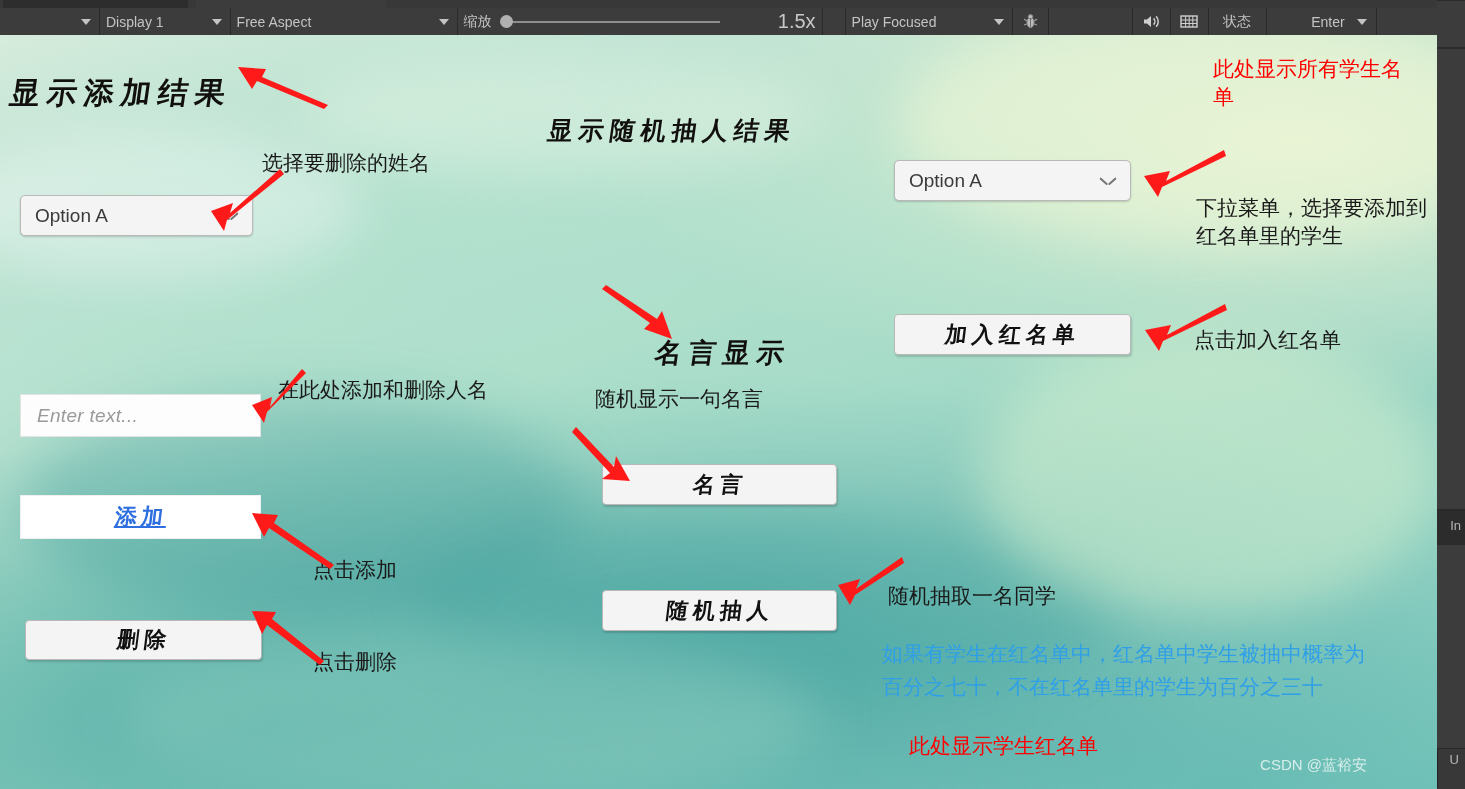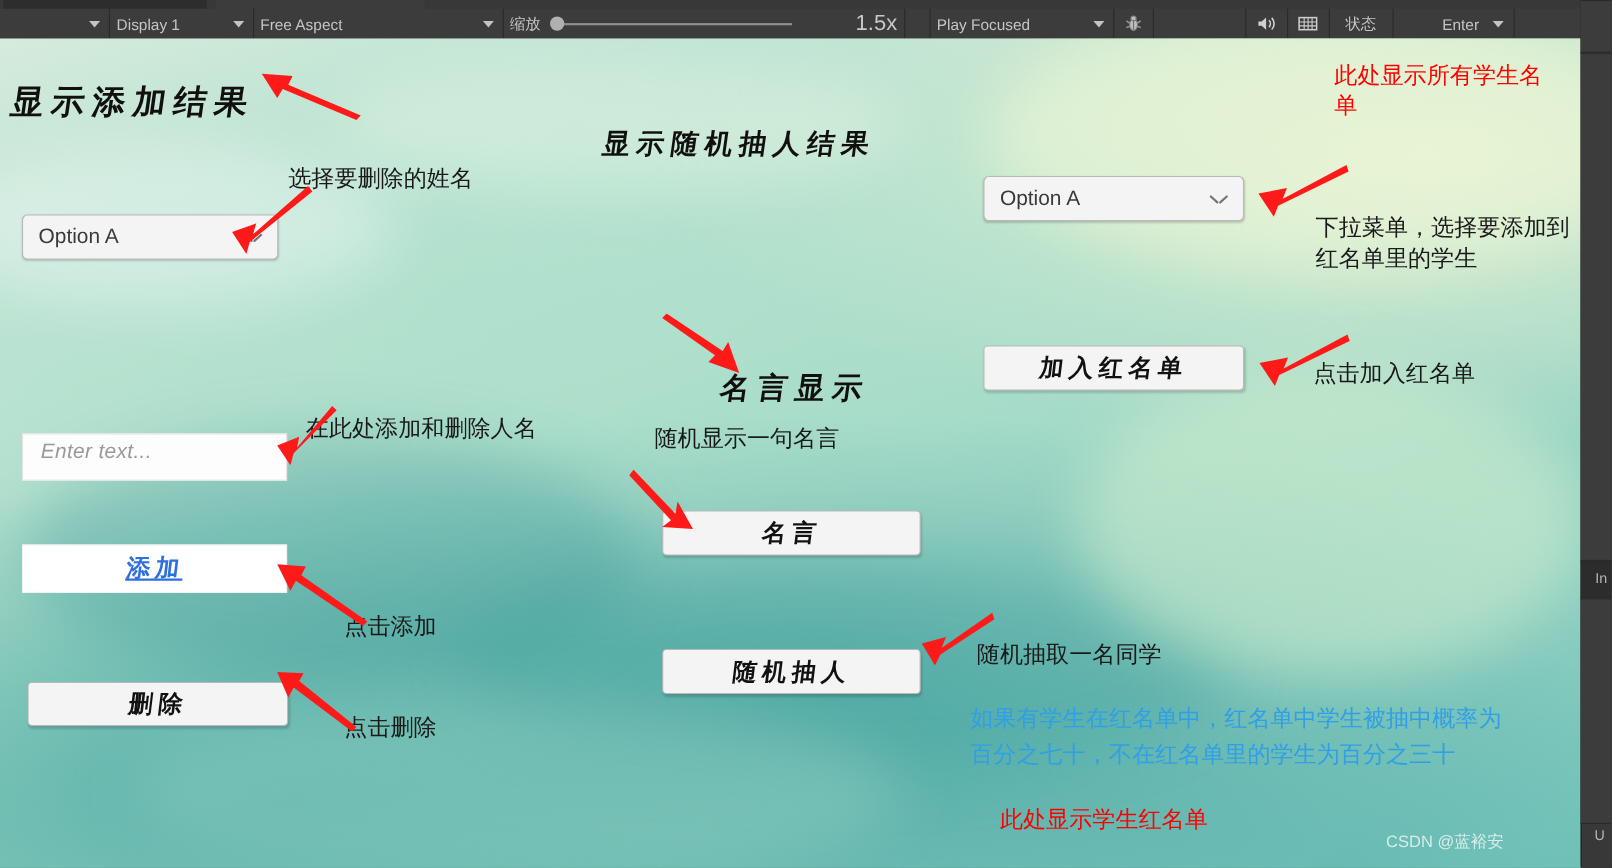--- a/index.html
+++ b/index.html
@@ -74,21 +74,21 @@
   .chev { width: 16px; height: 10px; position: relative; opacity: .75; }
   .chev::before, .chev::after {
     content: ""; position: absolute; top: 1px; width: 10px; height: 2px;
     background: #4a4a4a; border-radius: 1px;
   }
   .chev::before { left: 0;  transform: rotate(42deg);  transform-origin: left center; }
   .chev::after  { right: 0; transform: rotate(-42deg); transform-origin: right center; }
 
   .textfield {
     position: absolute; background: #fdfdfd; border: 1px solid #e3e3e3;
-    display: flex; align-items: flex-end; padding: 14px 16px;
+    display: flex; align-items: center; padding: 14px 16px;
   }
   .textfield .ph { color: #9a9a9a; font-style: italic; font-size: 19px; letter-spacing: .3px; }
 
   .btn {
     position: absolute; background: #f4f4f4;
     border: 1px solid #b9b9b9; border-radius: 4px;
     box-shadow: 1px 2px 2px rgba(0,0,0,0.16);
     display: flex; align-items: center; justify-content: center;
     color: #111; font-weight: bold;
     font-family: "DejaVu Serif", "Liberation Serif", serif;

